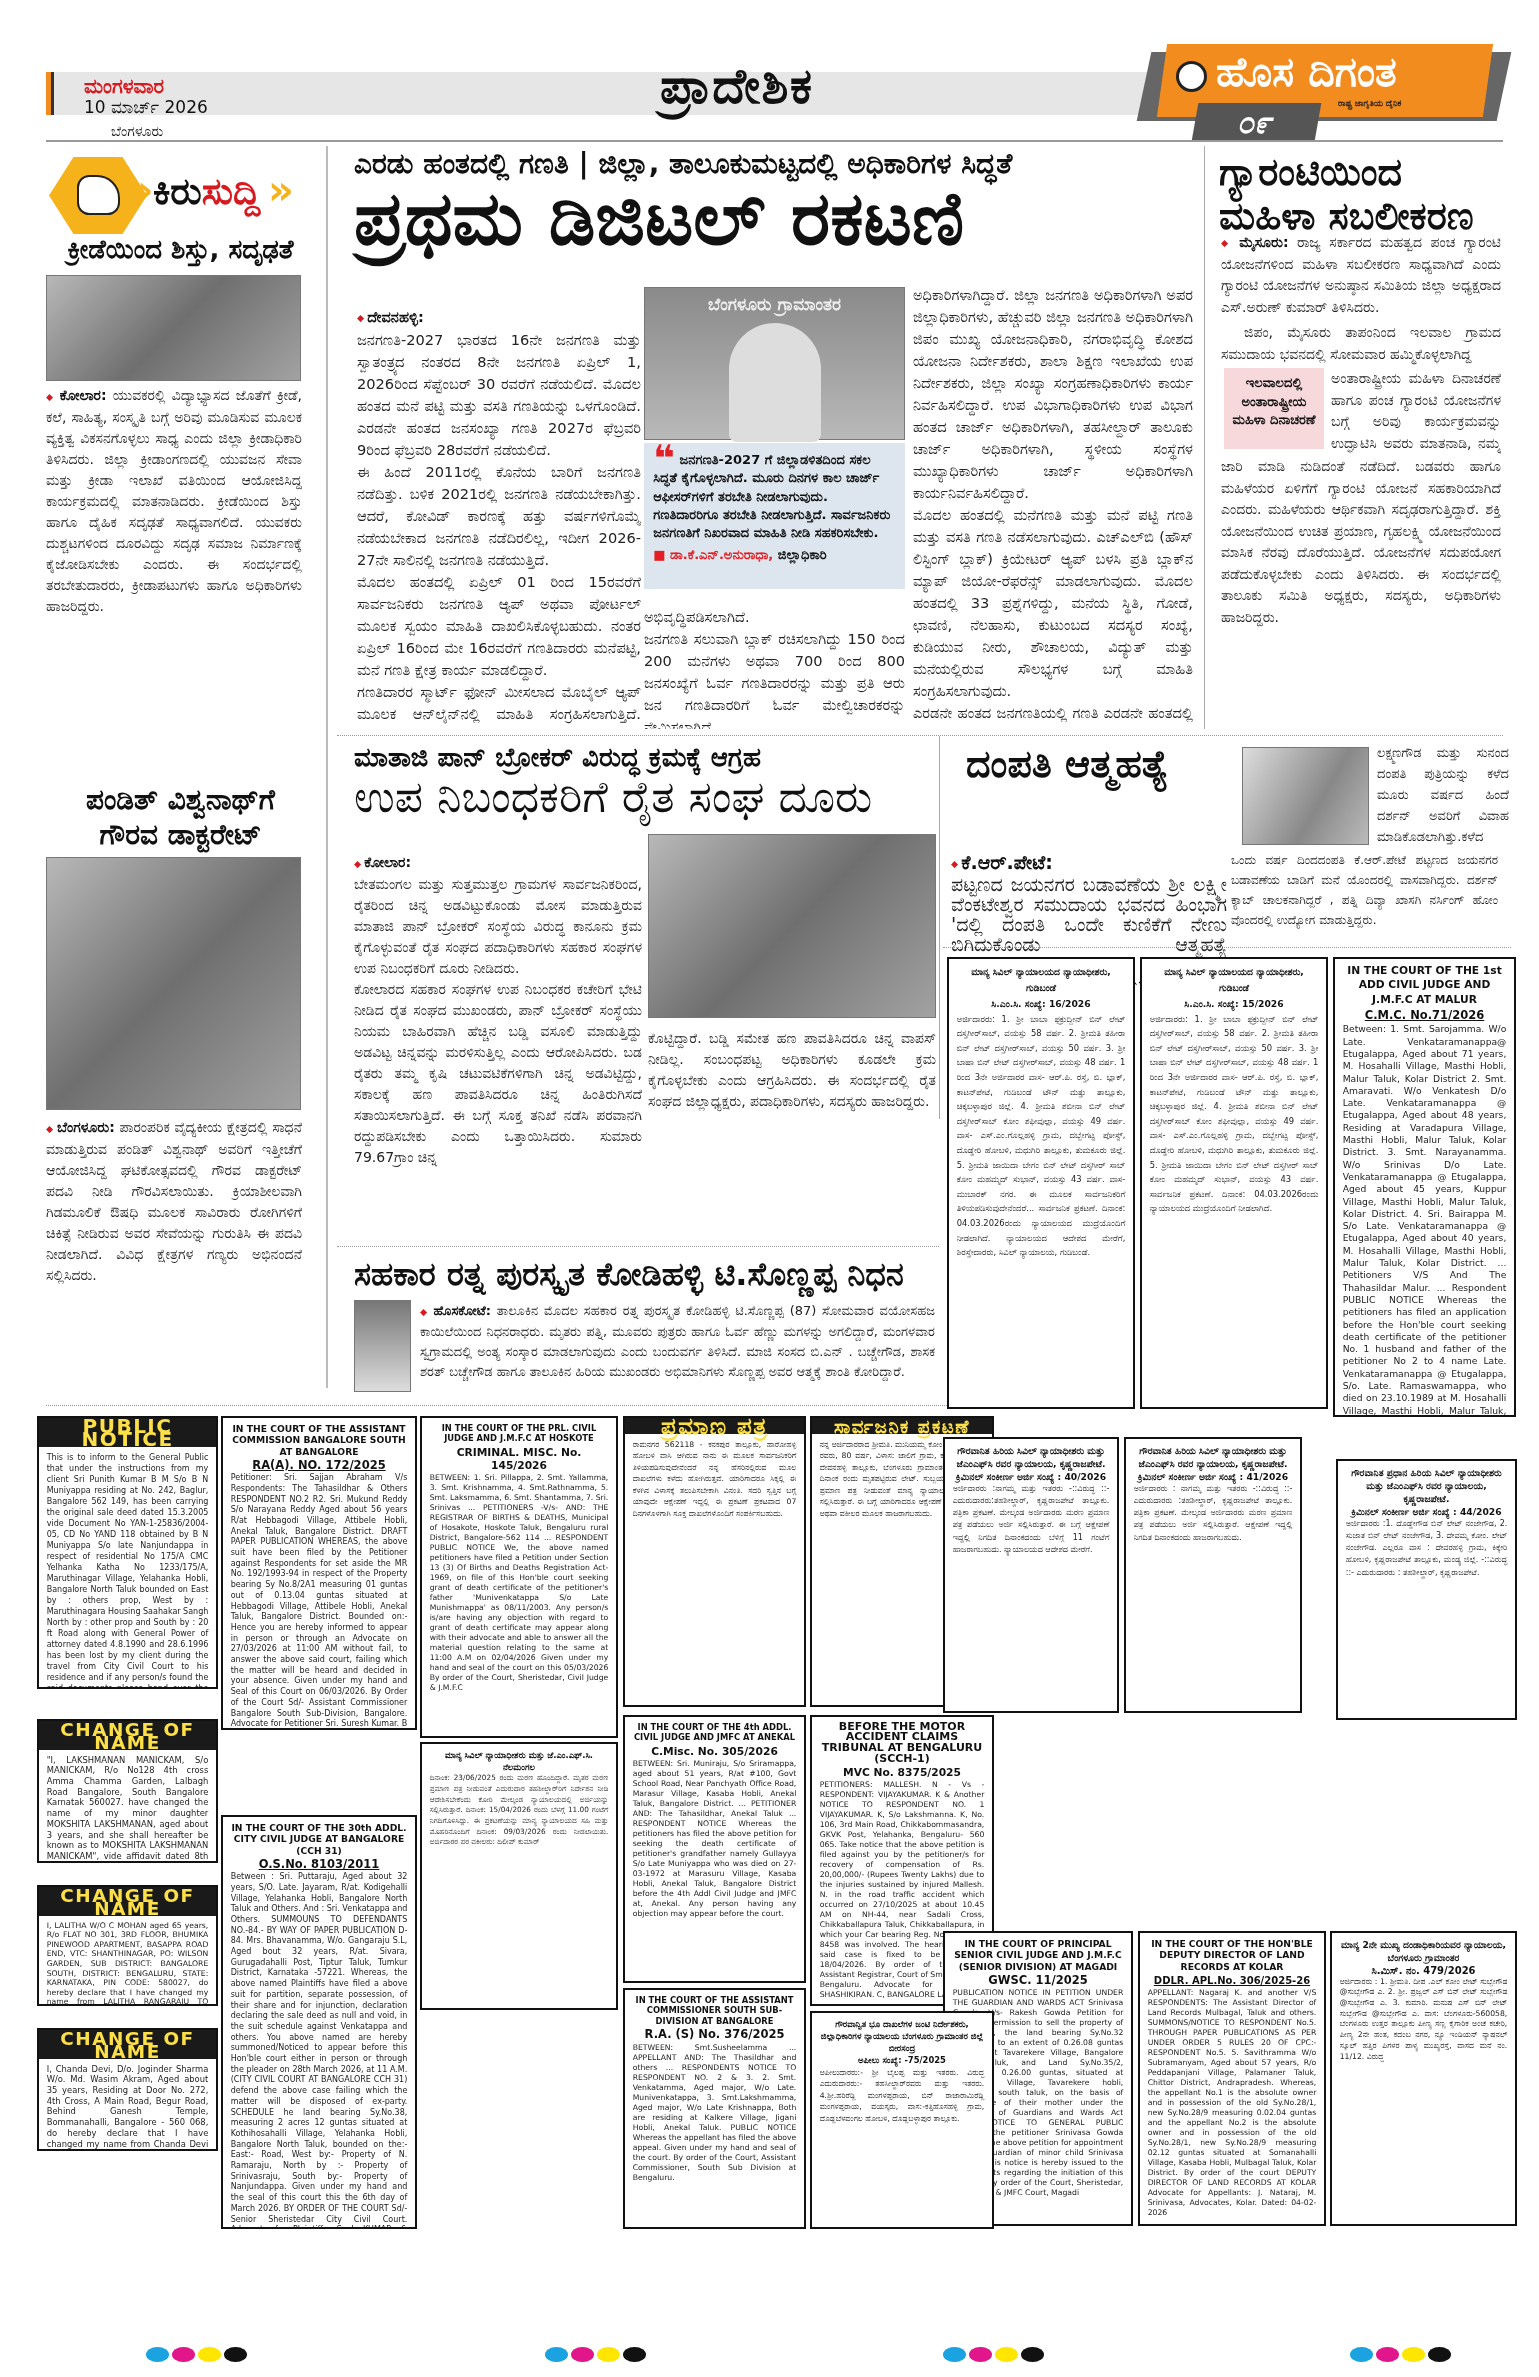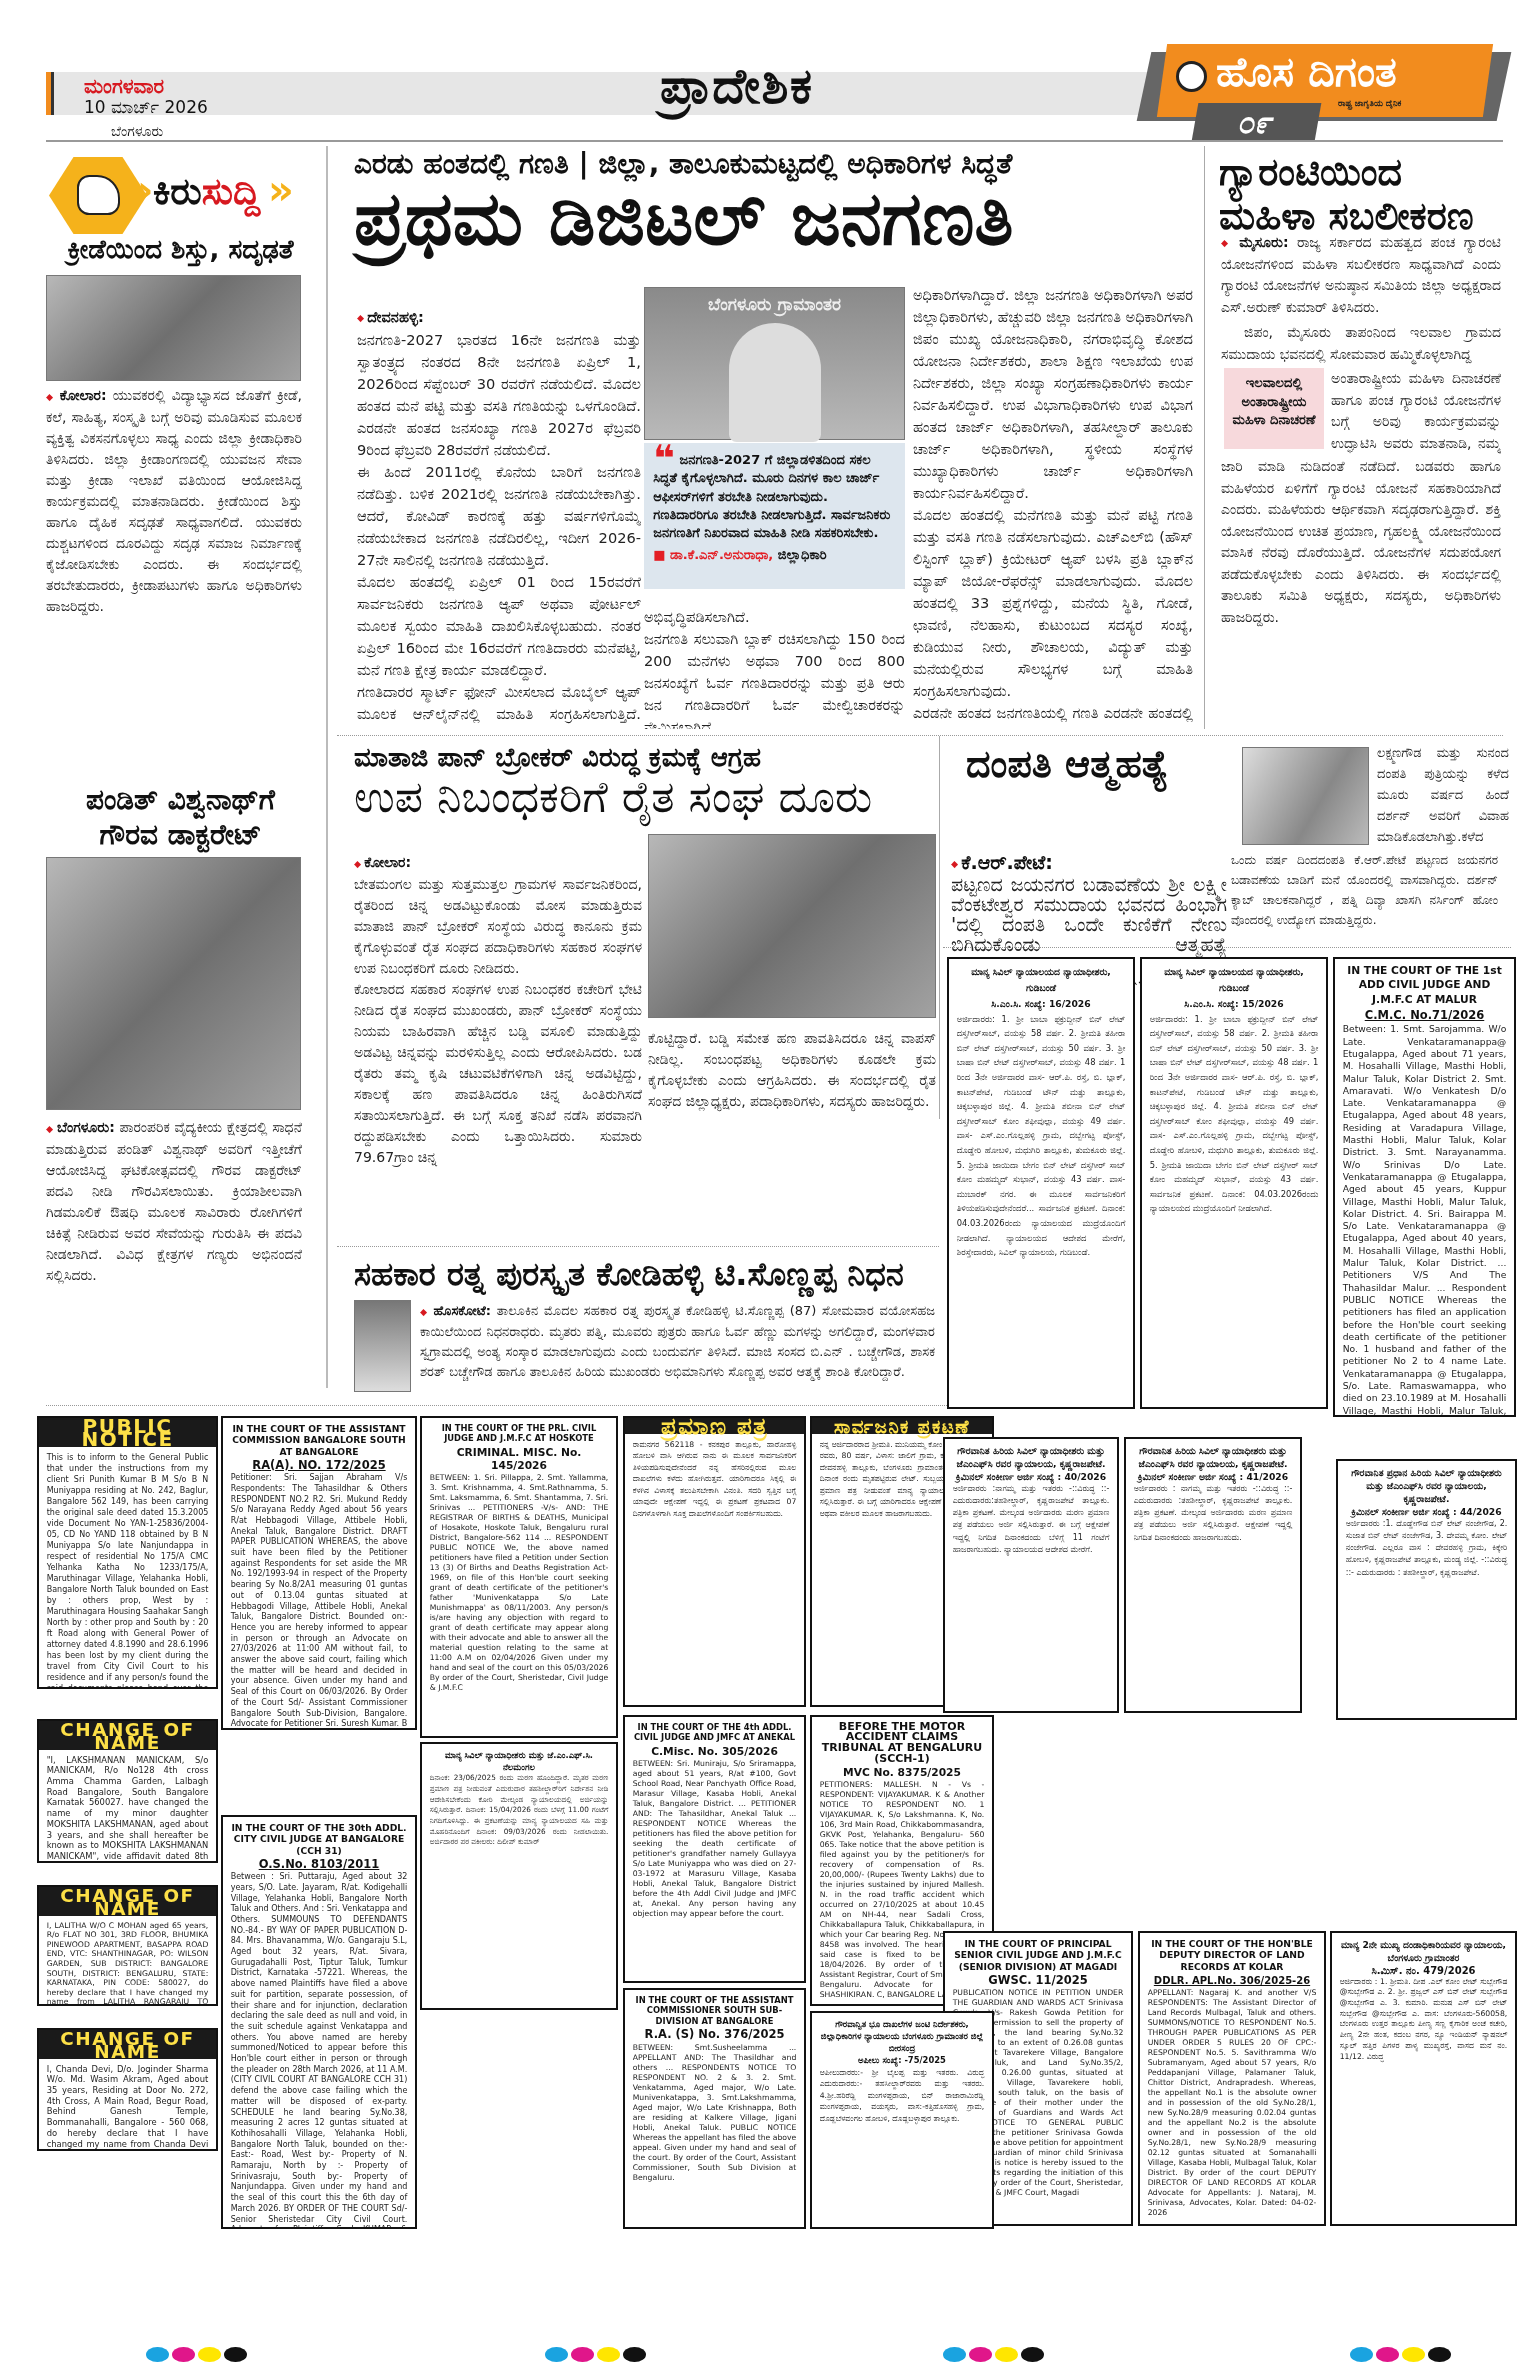--- a/index.html
+++ b/index.html
@@ -88,21 +88,21 @@
   <div>ಪಂಡಿತ್ ವಿಶ್ವನಾಥ್‌ಗೆ</div>
   <div>ಗೌರವ ಡಾಕ್ಟರೇಟ್</div>
 </div>
 <div class="abs photo" style="left:46px;top:857px;width:255px;height:253px"></div>
 <div class="abs body-text" style="left:46px;top:1117px;width:256px;height:268px;overflow:hidden;font-size:14px;line-height:21px">
   <span class="dateline">ಬೆಂಗಳೂರು:</span>
   <span>ಪಾರಂಪರಿಕ ವೈದ್ಯಕೀಯ ಕ್ಷೇತ್ರದಲ್ಲಿ ಸಾಧನೆ ಮಾಡುತ್ತಿರುವ ಪಂಡಿತ್ ವಿಶ್ವನಾಥ್ ಅವರಿಗೆ ಇತ್ತೀಚೆಗೆ ಆಯೋಜಿಸಿದ್ದ ಘಟಿಕೋತ್ಸವದಲ್ಲಿ ಗೌರವ ಡಾಕ್ಟರೇಟ್ ಪದವಿ ನೀಡಿ ಗೌರವಿಸಲಾಯಿತು. ಕ್ರಿಯಾಶೀಲವಾಗಿ ಗಿಡಮೂಲಿಕೆ ಔಷಧಿ ಮೂಲಕ ಸಾವಿರಾರು ರೋಗಿಗಳಿಗೆ ಚಿಕಿತ್ಸೆ ನೀಡಿರುವ ಅವರ ಸೇವೆಯನ್ನು ಗುರುತಿಸಿ ಈ ಪದವಿ ನೀಡಲಾಗಿದೆ. ವಿವಿಧ ಕ್ಷೇತ್ರಗಳ ಗಣ್ಯರು ಅಭಿನಂದನೆ ಸಲ್ಲಿಸಿದರು.</span>
 </div>
 
 <div class="abs kicker" style="left:354px;top:147px;width:836px;font-size:28px;white-space:nowrap">ಎರಡು ಹಂತದಲ್ಲಿ ಗಣತಿ | ಜಿಲ್ಲಾ, ತಾಲೂಕುಮಟ್ಟದಲ್ಲಿ ಅಧಿಕಾರಿಗಳ ಸಿದ್ಧತೆ</div>
-<div class="abs headline" style="left:354px;top:181px;width:836px;font-size:74px;white-space:nowrap">ಪ್ರಥಮ ಡಿಜಿಟಲ್ ಜನಗಣತಿ</div>
+<div class="abs headline" style="left:354px;top:181px;width:836px;font-size:74px;white-space:nowrap">ಪ್ರಥಮ ಡಿಜಿಟಲ್ ರಕಟಣಿ</div>
 <div class="abs body-text" style="left:357px;top:284px;width:284px;height:445px;overflow:hidden;white-space:pre-line">
   <span class="dateline">ದೇವನಹಳ್ಳಿ:</span>
   <span>ಜನಗಣತಿ-2027 ಭಾರತದ 16ನೇ ಜನಗಣತಿ ಮತ್ತು ಸ್ವಾತಂತ್ರ್ಯದ ನಂತರದ 8ನೇ ಜನಗಣತಿ ಏಪ್ರಿಲ್ 1, 2026ರಿಂದ ಸೆಪ್ಟೆಂಬರ್ 30 ರವರೆಗೆ ನಡೆಯಲಿದೆ. ಮೊದಲ ಹಂತದ ಮನೆ ಪಟ್ಟಿ ಮತ್ತು ವಸತಿ ಗಣತಿಯನ್ನು ಒಳಗೊಂಡಿದೆ. ಎರಡನೇ ಹಂತದ ಜನಸಂಖ್ಯಾ ಗಣತಿ 2027ರ ಫೆಬ್ರವರಿ 9ರಿಂದ ಫೆಬ್ರವರಿ 28ರವರೆಗೆ ನಡೆಯಲಿದೆ.
   ಈ ಹಿಂದೆ 2011ರಲ್ಲಿ ಕೊನೆಯ ಬಾರಿಗೆ ಜನಗಣತಿ ನಡೆದಿತ್ತು. ಬಳಿಕ 2021ರಲ್ಲಿ ಜನಗಣತಿ ನಡೆಯಬೇಕಾಗಿತ್ತು. ಆದರೆ, ಕೋವಿಡ್ ಕಾರಣಕ್ಕೆ ಹತ್ತು ವರ್ಷಗಳಿಗೊಮ್ಮೆ ನಡೆಯಬೇಕಾದ ಜನಗಣತಿ ನಡೆದಿರಲಿಲ್ಲ, ಇದೀಗ 2026-27ನೇ ಸಾಲಿನಲ್ಲಿ ಜನಗಣತಿ ನಡೆಯುತ್ತಿದೆ.
   ಮೊದಲ ಹಂತದಲ್ಲಿ ಏಪ್ರಿಲ್ 01 ರಿಂದ 15ರವರೆಗೆ ಸಾರ್ವಜನಿಕರು ಜನಗಣತಿ ಆ್ಯಪ್ ಅಥವಾ ಪೋರ್ಟಲ್ ಮೂಲಕ ಸ್ವಯಂ ಮಾಹಿತಿ ದಾಖಲಿಸಿಕೊಳ್ಳಬಹುದು. ನಂತರ ಏಪ್ರಿಲ್ 16ರಿಂದ ಮೇ 16ರವರೆಗೆ ಗಣತಿದಾರರು ಮನೆಪಟ್ಟಿ, ಮನೆ ಗಣತಿ ಕ್ಷೇತ್ರ ಕಾರ್ಯ ಮಾಡಲಿದ್ದಾರೆ.
   ಗಣತಿದಾರರ ಸ್ಮಾರ್ಟ್ ಫೋನ್ ಮೀಸಲಾದ ಮೊಬೈಲ್ ಆ್ಯಪ್ ಮೂಲಕ ಆನ್‌ಲೈನ್‌ನಲ್ಲಿ ಮಾಹಿತಿ ಸಂಗ್ರಹಿಸಲಾಗುತ್ತಿದೆ. ಆಫ್‌ಲೈನ್‌ನಲ್ಲಿಯೂ ಈ ಆ್ಯಪ್ ಕೆಲಸ ಮಾಡಲಿದೆ. ನೆಟ್‌ವರ್ಕ್ ವ್ಯಾಪ್ತಿಗೆ ಬಂದಾಗ ಸಂಗ್ರಹಿಸಿದ ಮಾಹಿತಿಗಳು ಸರ್ವರ್‌ಗೆ ಸಂಯೋಜನೆ ಆಗಲಿವೆ.
   ಗಣತಿ ಪ್ರಕ್ರಿಯೆಯನ್ನು ಆರಂಭದಿಂದ ಮುಕ್ತಾಯದವರೆಗೆ ನಿರ್ವಹಿಸಲು ಜನಗಣತಿ ನಿರ್ವಹಣೆ ಮತ್ತು ಮಾನಿಟರಿಂಗ್ ಸಿಸ್ಟಂ' (ಸಿಎಂಎಂಎಸ್) ಎಂಬ ವಿಶೇಷ ವೆಬ್ ಪೋರ್ಟಲ್</span>
 </div>
 <div class="abs photo" style="left:644px;top:287px;width:261px;height:153px;background:linear-gradient(#8a8a8a,#b9b9b9)">
   <div style="text-align:center;color:#eee;font-size:17px;margin-top:6.1px;font-weight:bold">ಬೆಂಗಳೂರು ಗ್ರಾಮಾಂತರ</div>

